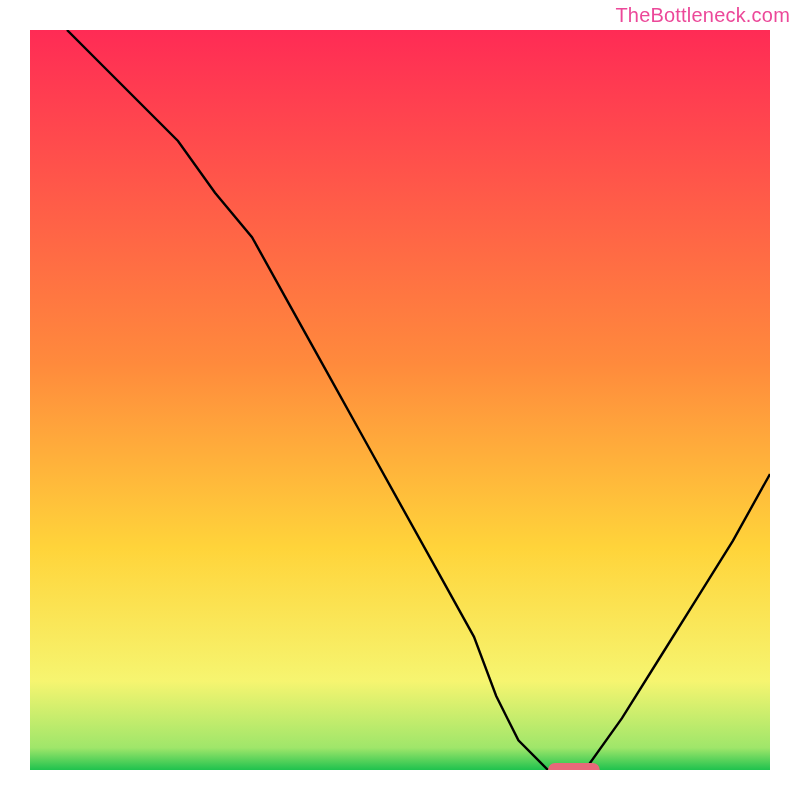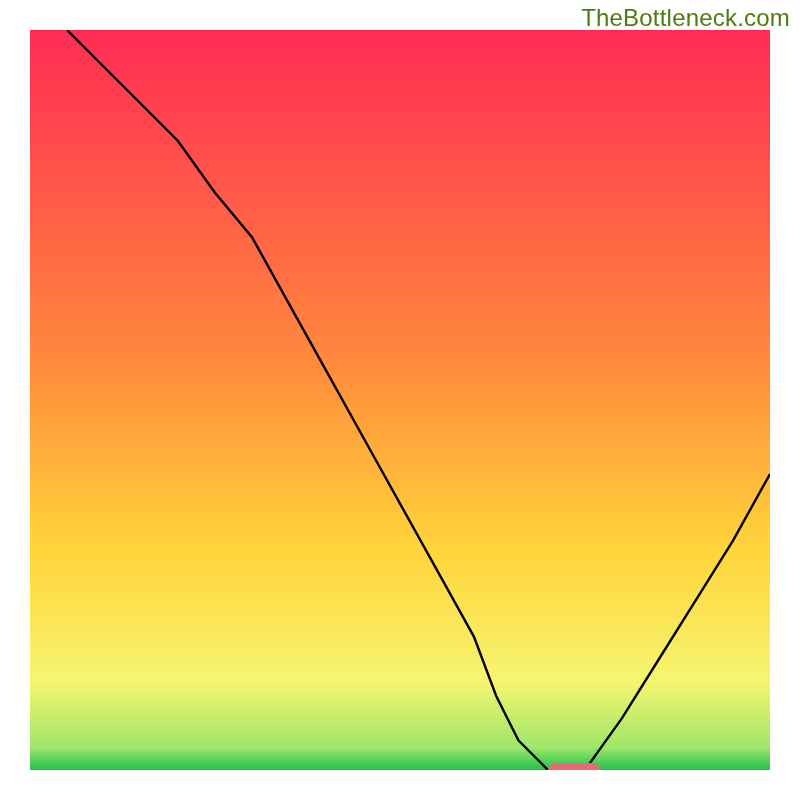--- a/index.html
+++ b/index.html
@@ -8,23 +8,23 @@
     width: 800px;
     height: 800px;
     background: #ffffff;
     font-family: Arial, Helvetica, sans-serif;
     overflow: hidden;
   }
   .watermark {
     position: absolute;
     top: 4px;
     right: 10px;
-    font-size: 24px;
+    font-size: 20px;
     font-weight: 500;
-    color: #4d7c0f;
+    color: #ec4899;
     letter-spacing: 0.2px;
   }
   .chart-area {
     position: absolute;
     left: 30px;
     top: 30px;
     width: 740px;
     height: 740px;
   }
   svg {

